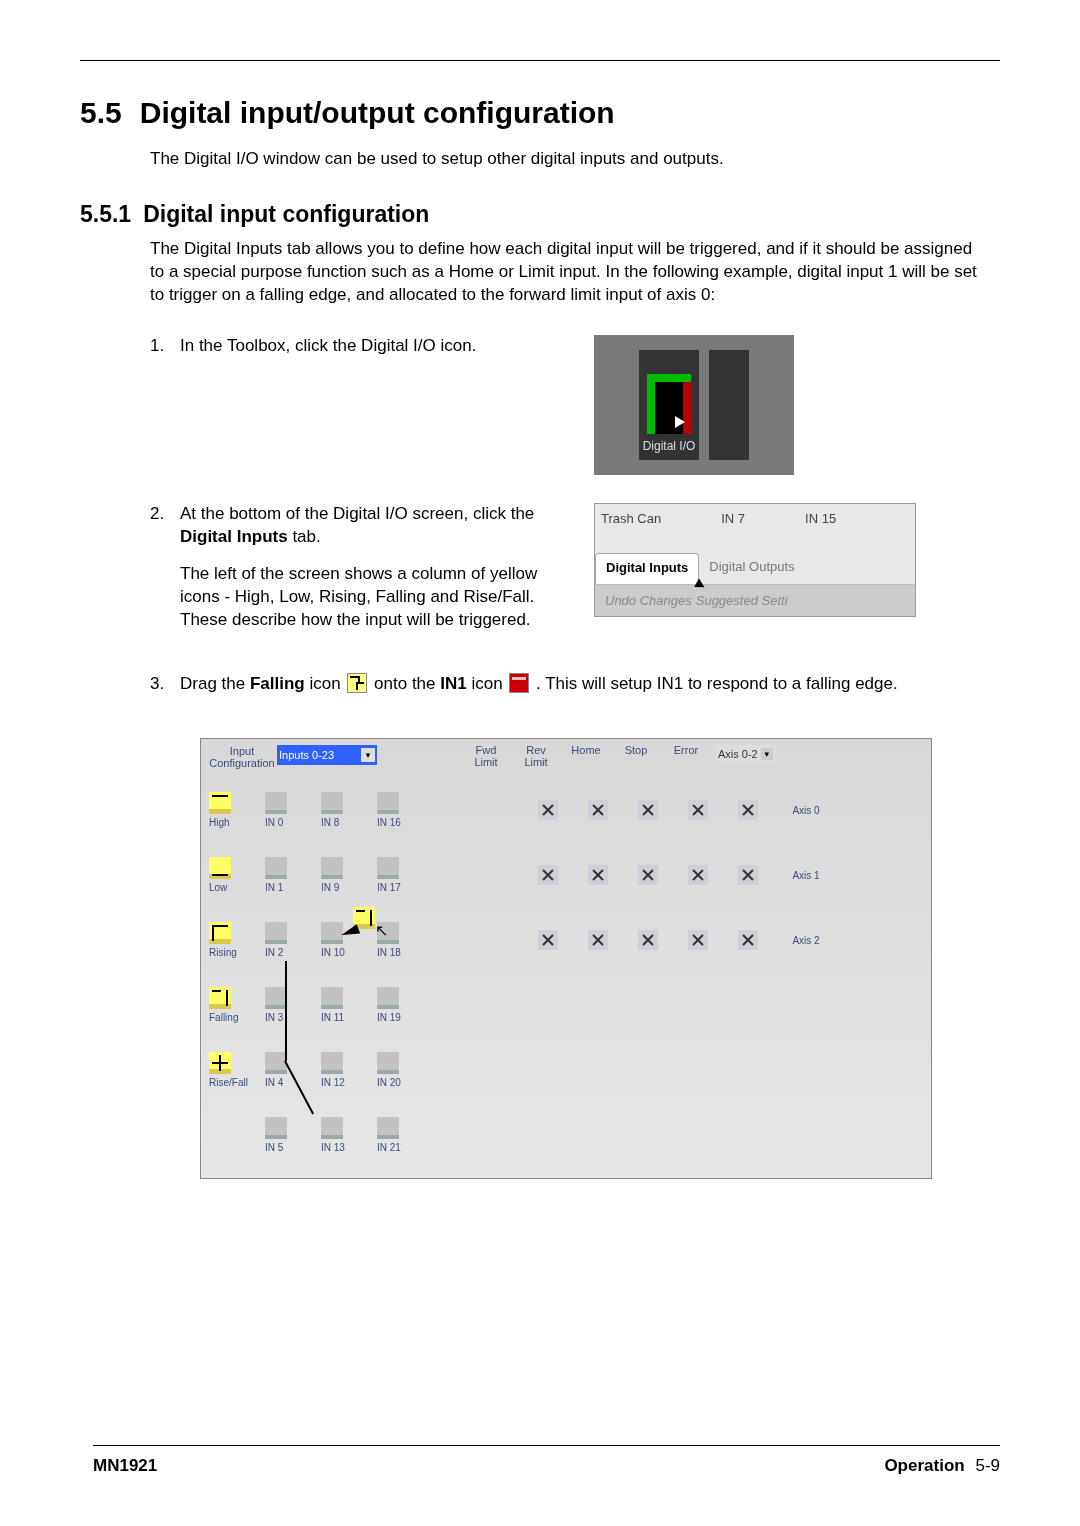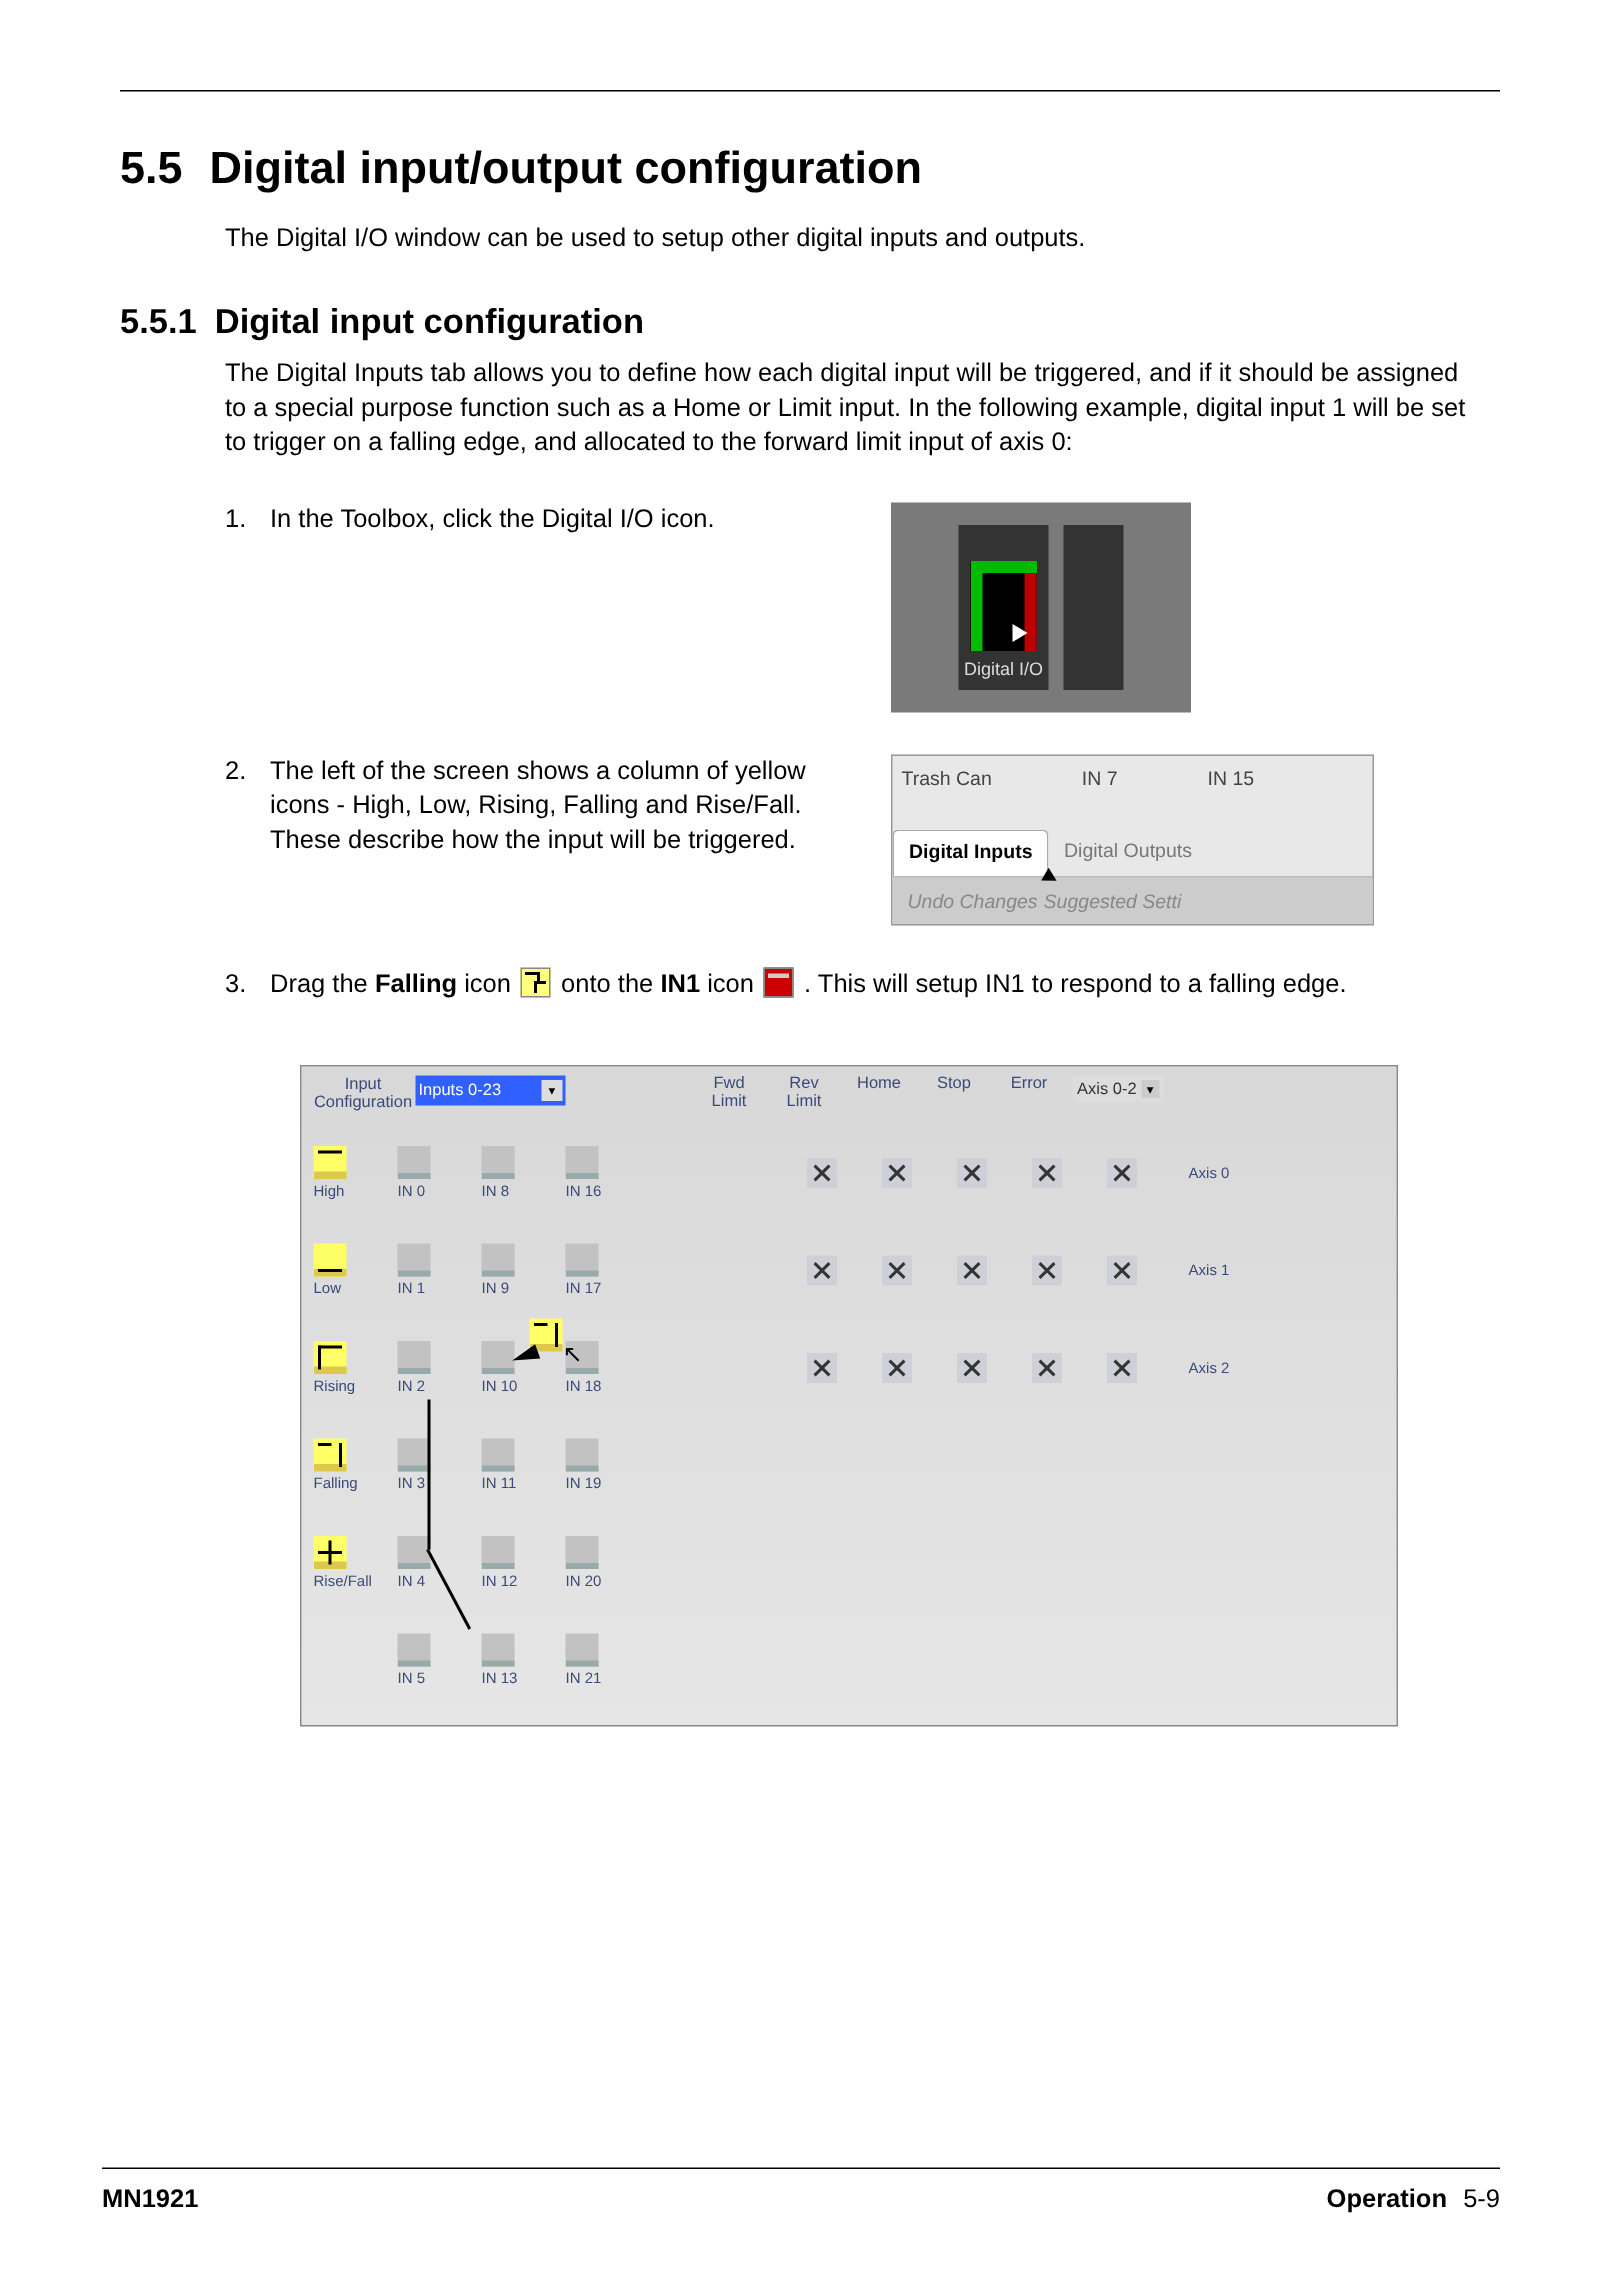--- a/index.html
+++ b/index.html
@@ -288,21 +288,21 @@
     left: 84px; top: 222px;
     width: 2px; height: 100px; background: #000;
   }
   .drag-line::after{
     content:""; position:absolute; bottom:-1px; left:0; width:60px; height:2px; background:#000;
     transform-origin: left; transform: rotate(62deg);
   }
 
   .footer {
     position: absolute;
-    left: 68px; right: 80px; bottom: 50px;
+    left: 93px; right: 80px; bottom: 50px;
     border-top: 1px solid #000;
     padding-top: 10px;
     display: flex;
     justify-content: space-between;
     font-size: 17px;
     font-weight: bold;
   }
   .footer .right span:last-child { font-weight: normal; margin-left: 6px; }
 
   b { font-weight: bold; }
@@ -337,20 +337,23 @@
             <div class="lbl">Digital I/O</div>
           </div>
           <div class="toolbox-right"></div>
         </div>
       </div>
     </div>
 
     <div class="step-row">
       <div class="step-num">2.</div>
       <div class="step-text" style="max-width:400px;">
+        <p>
+          <span>At the bottom of the Digital I/O screen, click the </span><b>Digital Inputs</b><span> tab.</span>
+        </p>
         <p>The left of the screen shows a column of yellow icons - High, Low, Rising, Falling and Rise/Fall. These describe how the input will be triggered.</p>
       </div>
       <div class="step-img">
         <div class="tabs-img">
           <div class="tabs-top">
             <span>Trash Can</span>
             <span>IN 7</span>
             <span>IN 15</span>
           </div>
           <div class="tabs-tabs">

